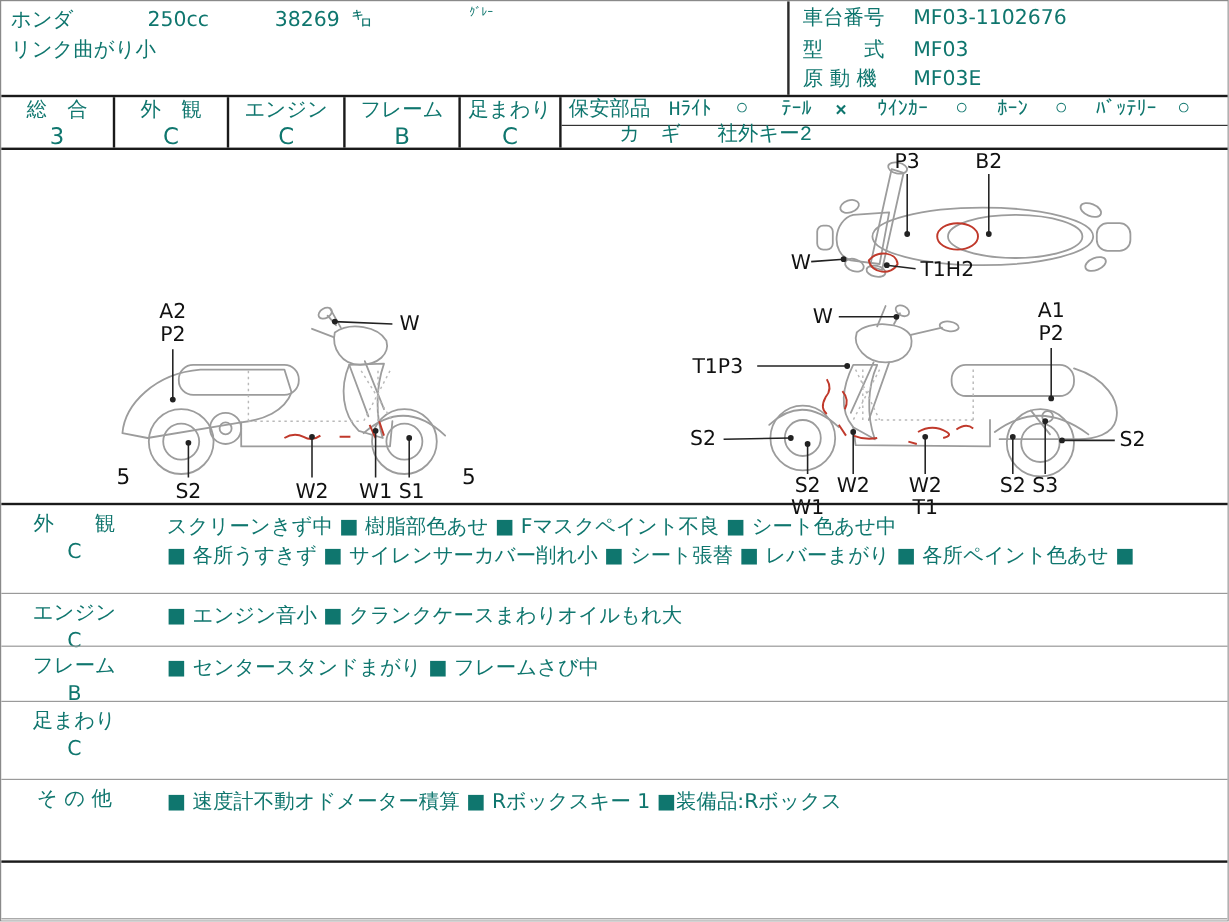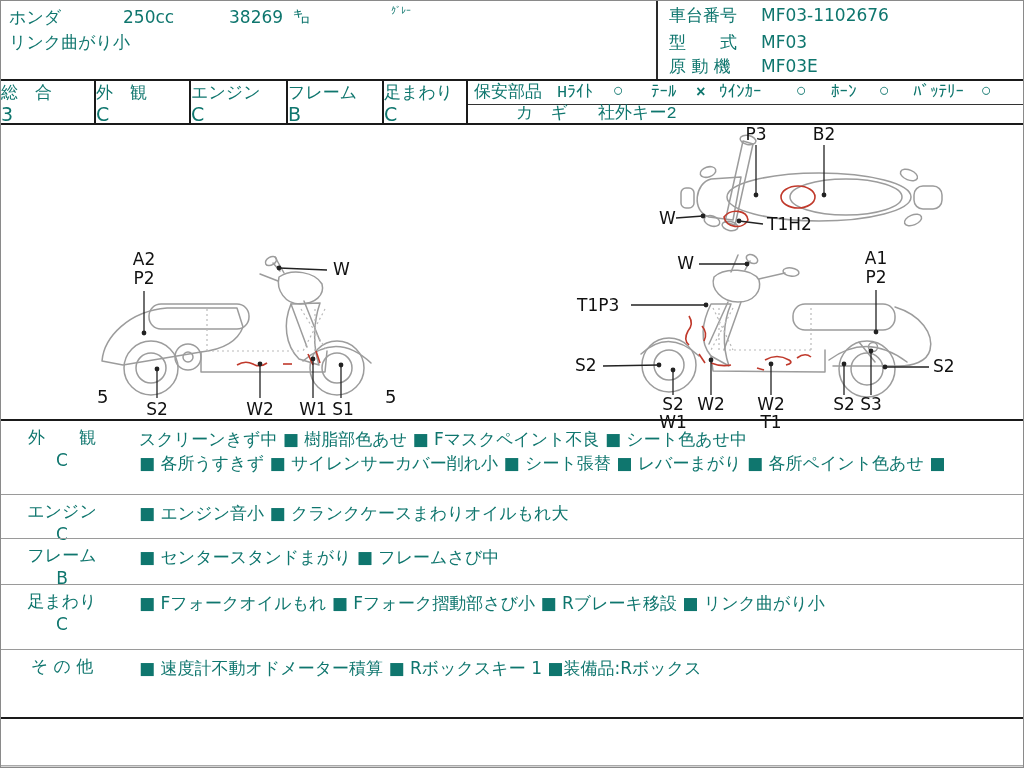--- a/index.html
+++ b/index.html
@@ -9,21 +9,21 @@
     font-family:"DejaVu Sans","Liberation Sans",sans-serif;
     font-size:17px;line-height:1.25;overflow:hidden;
     box-sizing:border-box;border:1px solid #8a8a8a;
   }
   .abs{position:absolute;}
   .hline{position:absolute;left:0;right:0;background:#1a1a1a;}
   .vline{position:absolute;background:#2a2a2a;}
   
   .grade-strip{position:absolute;left:0;top:78px;width:1024px;height:46px;
     border-top:2px solid #1a1a1a;border-bottom:2px solid #1a1a1a;box-sizing:border-box;display:flex;}
-  .grade-cell{border-right:2px solid #1a1a1a;box-sizing:border-box;text-align:left;}
+  .grade-cell{border-right:2px solid #1a1a1a;box-sizing:border-box;text-align:center;}
   .grade-cell .glabel{margin-top:1px;font-size:17px;}
   .grade-cell .gvalue{margin-top:0px;font-size:19px;}
   .safety-box{position:relative;flex:1;}
   .safety-row1{position:absolute;left:0;top:0;right:0;height:23px;border-bottom:1px solid #333;}
   .safety-row2{position:absolute;left:0;top:24px;right:0;height:18px;margin-left:34px;}
   .sp{position:absolute;top:1px;white-space:nowrap;font-family:Liberation Mono, monospace;}
   .status{font-size:18px;}
   .status-x{font-weight:bold;font-size:16px;}
   
   .cond-table{position:absolute;left:0;top:418px;width:1024px;height:300px;
@@ -80,21 +80,21 @@
       <div class="glabel">足まわり</div>
       <div class="gvalue">C</div>
     </div>
     <div class="safety-box">
       <div class="safety-row1">
         <span class="sp" style="left:6px">保安部品</span>
         <span class="sp" style="left:89px">Hﾗｲﾄ</span>
         <span class="sp status" style="left:145px;top:-1px">○</span>
         <span class="sp" style="left:183px">ﾃｰﾙ</span>
         <span class="sp status-x" style="left:228px;top:2px">×</span>
-        <span class="sp" style="left:251px">ｳｲﾝｶｰ</span>
+        <span class="sp" style="left:263px">ｳｲﾝｶｰ</span>
         <span class="sp status" style="left:328px;top:-1px">○</span>
         <span class="sp" style="left:363px">ﾎｰﾝ</span>
         <span class="sp status" style="left:411px;top:-1px">○</span>
         <span class="sp" style="left:445px">ﾊﾞｯﾃﾘｰ</span>
         <span class="sp status" style="left:513px;top:-1px">○</span>
       </div>
       <div class="safety-row2">
         <span class="sp" style="left:14px;top:-2px">カ　ギ</span>
         <span class="sp" style="left:96px;top:-2px">社外キー2</span>
       </div>
@@ -302,23 +302,20 @@
     <div class="cond-row" style="height:46px">
       <div class="cond-label">フレーム</div>
       <div class="cond-grade">B</div>
       <div class="cond-text">
         <div>■ センタースタンドまがり ■ フレームさび中</div>
       </div>
     </div>
     <div class="cond-row" style="height:65px">
       <div class="cond-label">足まわり</div>
       <div class="cond-grade">C</div>
-      <div class="cond-text">
-        <div>■ Fフォークオイルもれ ■ Fフォーク摺動部さび小 ■ Rブレーキ移設 ■ リンク曲がり小</div>
-      </div>
     </div>
     <div class="cond-row" style="height:67px">
       <div class="cond-label">そ の 他</div>
       <div class="cond-text">
         <div>■ 速度計不動オドメーター積算 ■ Rボックスキー 1 ■装備品:Rボックス</div>
       </div>
     </div>
   </div>
 
   <div class="hline" style="top:716px;height:2px"></div>

